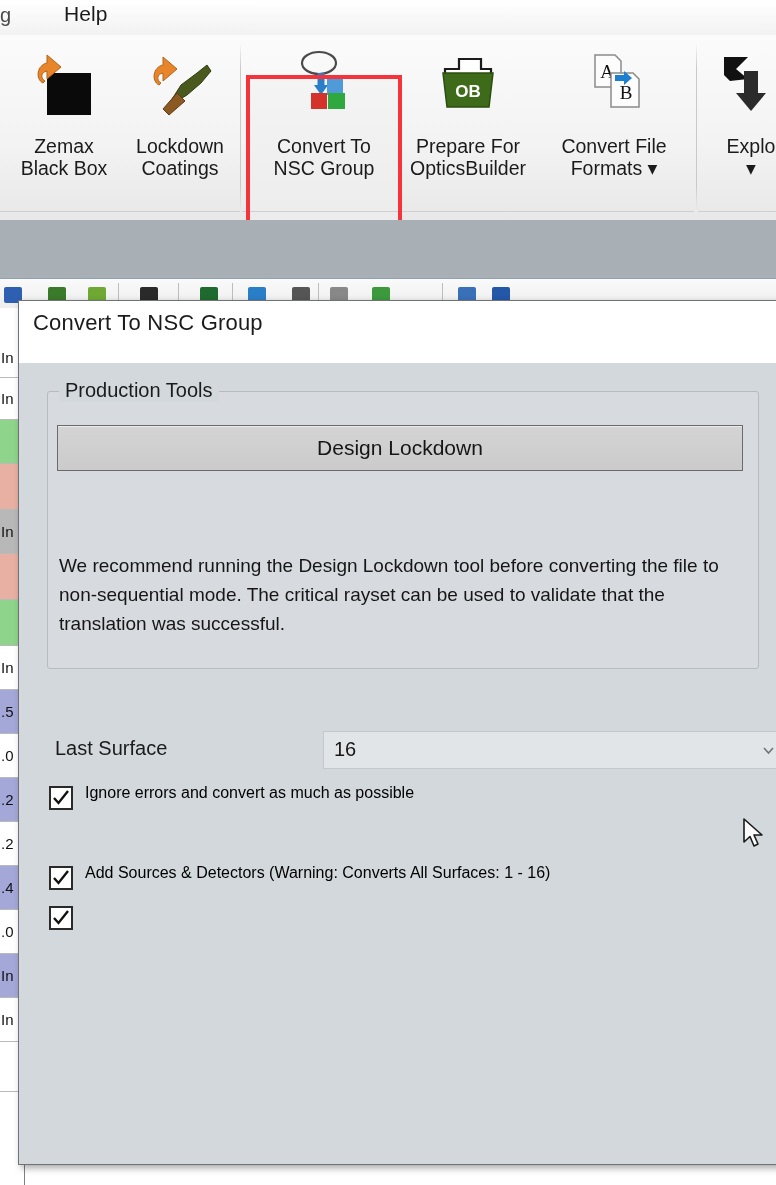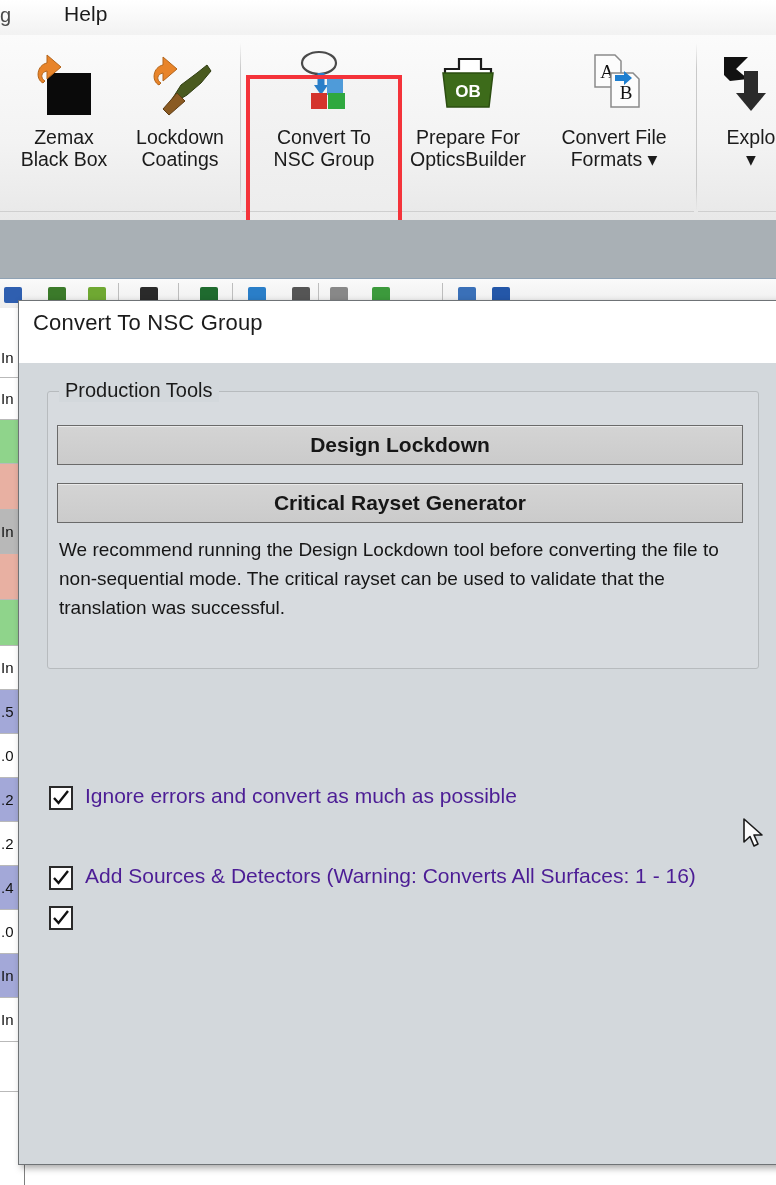--- a/index.html
+++ b/index.html
@@ -41,21 +41,21 @@
     background:linear-gradient(transparent,#c9c9c9 15%,#c9c9c9 85%,transparent);
   }
   .rib-item{
     position:absolute;top:6px;height:160px;
     display:flex;flex-direction:column;align-items:center;
   }
   .rib-icon{
     height:78px;width:86px;position:relative;margin-top:4px;
   }
   .rib-label{
-    margin-top:3px;text-align:center;font-size:19.5px;line-height:22px;
+    margin-top:12px;text-align:center;font-size:19.5px;line-height:22px;
     color:#1b1b1b;white-space:pre-line;
   }
   .grp-title{
     position:absolute;top:186px;font-size:19px;color:#3d3d3d;text-align:center;
   }
   .highlight-box{
     position:absolute;left:246px;top:40px;width:156px;height:155px;
     border:4px solid #f4333a;box-sizing:border-box;
   }
   .sel-bg{
@@ -118,27 +118,27 @@
     position:absolute;left:28px;top:90px;width:712px;height:278px;
     border:1px solid #b7bbbe;border-radius:3px;
     background:#d7dbdf;box-sizing:border-box;
   }
   .groupbox-legend{
     position:absolute;left:40px;top:78px;
     background:#d3d8dc;padding:0 6px;
     font-size:20px;color:#1b1b1b;
   }
   .gbtn{
-    position:absolute;left:38px;width:686px;height:40px;
+    position:absolute;left:38px;width:686px;height:46px;
     background:linear-gradient(#d4d4d4,#cbcbcb);
     border:1px solid #6a6a6a;
     box-shadow:inset 0 1px 0 #eaeaea;
     font-size:21px;color:#161616;
     display:flex;align-items:center;justify-content:center;
-    box-sizing:border-box;cursor:default;font-weight:bold;
+    box-sizing:border-box;cursor:default;
   }
   .note{
     position:absolute;left:40px;width:660px;
     font-size:19px;line-height:29px;color:#161616;
   }
 
   .field-row{position:absolute;height:38px;}
   .field-label{
     position:absolute;left:0;top:6px;font-size:20px;color:#1b1b1b;
   }
@@ -156,21 +156,21 @@
   }
 
   .cbrow{position:absolute;left:30px;height:34px;}
   .cbox{
     position:absolute;left:0;top:3px;width:24px;height:24px;
     background:#ffffff;border:2px solid #2a2a2a;box-sizing:border-box;
   }
   .cbox svg{position:absolute;left:1px;top:1px;}
   .cblabel{
     position:absolute;left:36px;top:1px;
-    font-size:21px;color:#4c1d95;white-space:nowrap;
+    font-size:16px;color:#000000;white-space:nowrap;
   }
 
   .cursor{position:absolute;left:742px;top:818px;width:24px;height:32px;}
 </style>
 </head>
 <body>
 
 <div id="root">
 
   <div class="menubar">
@@ -314,25 +314,33 @@
 
   <div class="dialog">
 
     <div class="dlg-titlebar"></div>
     <div class="dlg-title">Convert To NSC Group</div>
 
     <div class="groupbox"></div>
     <div class="groupbox-legend">Production Tools</div>
 
     <div class="gbtn" style="top:124px">Design Lockdown</div>
-    <div class="gbtn" style="top:182px">Critical Rayset Generator</div>
-
-    <div class="note" style="top:234px">We recommend running the Design Lockdown tool before converting the file to non-sequential mode. The critical rayset can be used to validate that the translation was successful.</div>
-
-
+
+    <div class="note" style="top:250px">We recommend running the Design Lockdown tool before converting the file to non-sequential mode. The critical rayset can be used to validate that the translation was successful.</div>
+
+
+    <div class="field-row" style="left:36px;top:430px;width:700px">
+      <div class="field-label">Last Surface</div>
+      <div class="combo">
+        <div class="combo-val">16</div>
+        <svg class="combo-arrow" viewBox="0 0 11 11">
+          <path d="M1 3 L5.5 8 L10 3" fill="none" stroke="#6e7478" stroke-width="1.6"></path>
+        </svg>
+      </div>
+    </div>
 
     <div class="cbrow" style="top:482px;width:720px">
       <div class="cbox">
         <svg width="18" height="18" viewBox="0 0 18 18">
           <path d="M2 9 L6.5 14 L16 2" fill="none" stroke="#111" stroke-width="2.4"></path>
         </svg>
       </div>
       <div class="cblabel">Ignore errors and convert as much as possible</div>
     </div>
 

